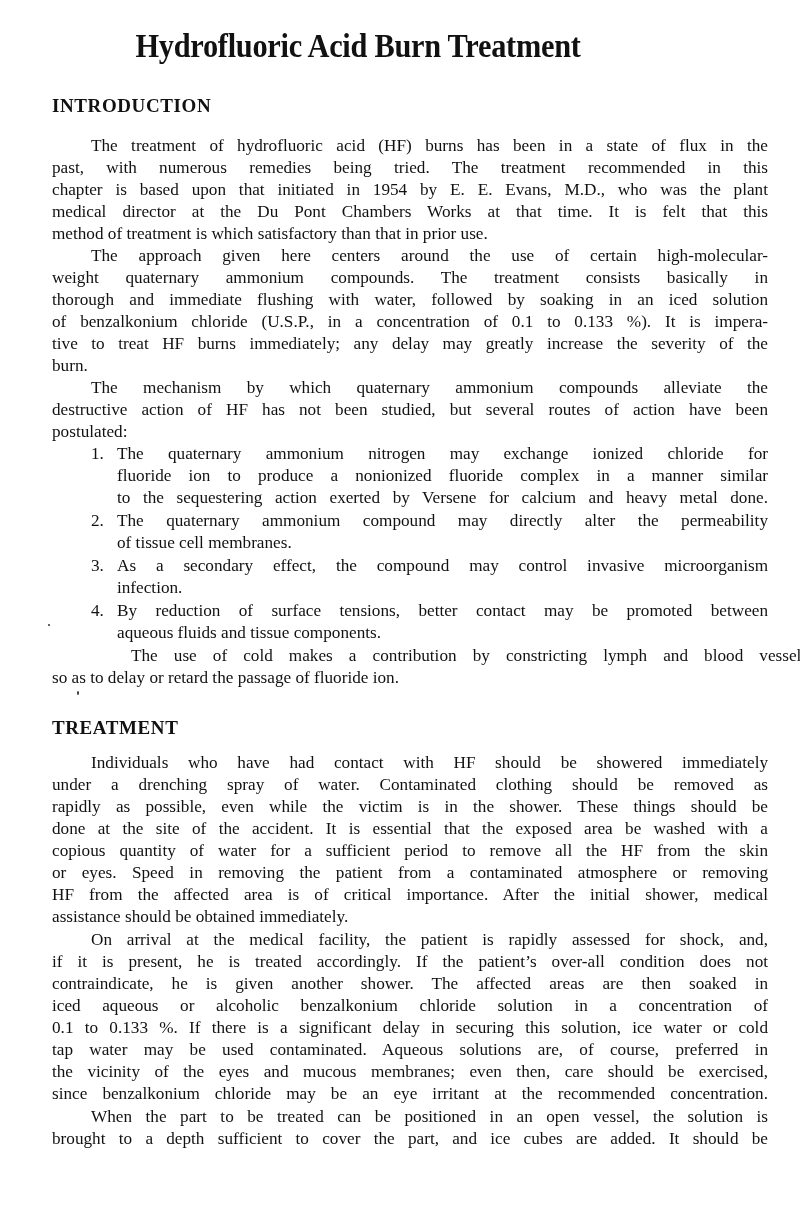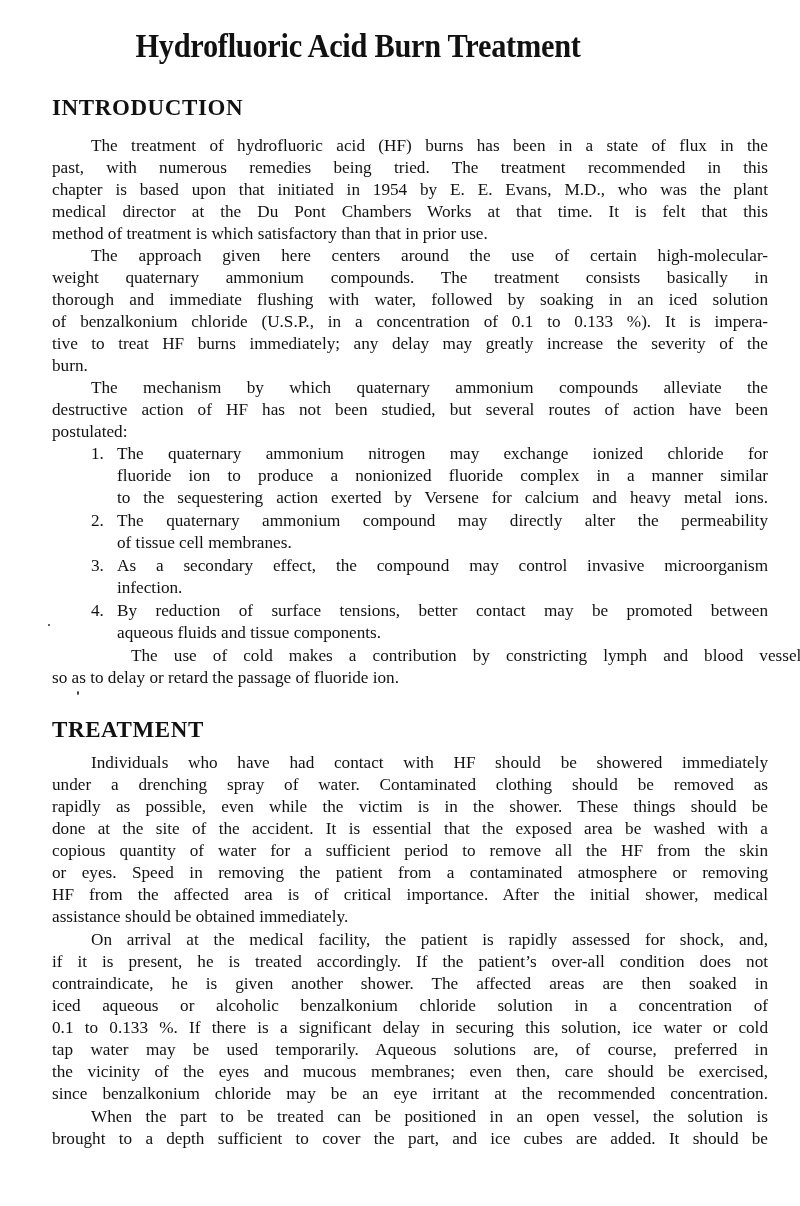--- a/index.html
+++ b/index.html
@@ -5,21 +5,21 @@
   html, body { margin: 0; padding: 0; background: #ffffff; }
   body { width: 800px; height: 1206px; position: relative; overflow: hidden; color: #111; }
   .page { position: absolute; left: 0; top: 0; width: 716px; height: 1206px; }
   .title {
     position: absolute; left: 0; right: 0; top: 28px; text-align: center;
     font-family: "Liberation Serif", serif; font-weight: bold; font-size: 33px;
     letter-spacing: -0.3px; transform: scaleX(0.92); transform-origin: center;
   }
   .heading {
     position: absolute; left: 52px;
-    font-family: "Liberation Serif", serif; font-weight: bold; font-size: 23px;
+    font-family: "Liberation Serif", serif; font-weight: bold; font-size: 19px;
     letter-spacing: 0.6px;
   }
   .line {
     position: absolute; left: 52px; width: 716px; height: 22px;
     font-family: "Liberation Serif", serif; font-size: 17.2px; line-height: 22px;
     white-space: nowrap; text-align: justify; text-align-last: justify;
   }
   .line.indent { left: 91px; width: 677px; }
   .line.last { text-align-last: left; }
   .line.item { left: 91px; width: 677px; }
@@ -54,21 +54,21 @@
     <div class="line last" style="top:355px;">burn.</div>
 
     <div class="line indent" style="top:377px;">The mechanism by which quaternary ammonium compounds alleviate the</div>
     <div class="line" style="top:399px;">destructive action of HF has not been studied, but several routes of action have been</div>
     <div class="line last" style="top:421px;">postulated:</div>
 
     <ol style="margin:0;padding:0;list-style:none;">
       <li>
         <div class="line item" style="top:443px;"><span class="num">1.</span><span>The quaternary ammonium nitrogen may exchange ionized chloride for</span></div>
         <div class="line item-cont" style="top:465px;">fluoride ion to produce a nonionized fluoride complex in a manner similar</div>
-        <div class="line item-cont" style="top:487px;">to the sequestering action exerted by Versene for calcium and heavy metal ions.</div>
+        <div class="line item-cont" style="top:487px;">to the sequestering action exerted by Versene for calcium and heavy metal done.</div>
       </li>
       <li>
         <div class="line item" style="top:510px;"><span class="num">2.</span><span>The quaternary ammonium compound may directly alter the permeability</span></div>
         <div class="line item-cont last" style="top:532px;">of tissue cell membranes.</div>
       </li>
       <li>
         <div class="line item" style="top:555px;"><span class="num">3.</span><span>As a secondary effect, the compound may control invasive microorganism</span></div>
         <div class="line item-cont last" style="top:577px;">infection.</div>
       </li>
       <li>
@@ -94,21 +94,21 @@
     <div class="line" style="top:840px;">copious quantity of water for a sufficient period to remove all the HF from the skin</div>
     <div class="line" style="top:862px;">or eyes.  Speed in removing the patient from a contaminated atmosphere or removing</div>
     <div class="line" style="top:884px;">HF from the affected area is of critical importance.  After the initial shower, medical</div>
     <div class="line last" style="top:906px;">assistance should be obtained immediately.</div>
 
     <div class="line indent" style="top:929px;">On arrival at the medical facility, the patient is rapidly assessed for shock, and,</div>
     <div class="line" style="top:951px;">if it is present, he is treated accordingly.  If the patient’s over-all condition does not</div>
     <div class="line" style="top:973px;">contraindicate, he is given another shower.  The affected areas are then soaked in</div>
     <div class="line" style="top:995px;">iced aqueous or alcoholic benzalkonium chloride solution in a concentration of</div>
     <div class="line" style="top:1017px;">0.1 to 0.133 %.  If there is a significant delay in securing this solution, ice water or cold</div>
-    <div class="line" style="top:1039px;">tap water may be used temporarily.  Aqueous solutions are, of course, preferred in</div>
+    <div class="line" style="top:1039px;">tap water may be used contaminated.  Aqueous solutions are, of course, preferred in</div>
     <div class="line" style="top:1061px;">the vicinity of the eyes and mucous membranes; even then, care should be exercised,</div>
     <div class="line" style="top:1083px;">since benzalkonium chloride may be an eye irritant at the recommended concentration.</div>
 
     <div class="line indent" style="top:1106px;">When the part to be treated can be positioned in an open vessel, the solution is</div>
     <div class="line" style="top:1128px;">brought to a depth sufficient to cover the part, and ice cubes are added.  It should be</div>
   </section>
 
 </div>
 
 </body></html>

